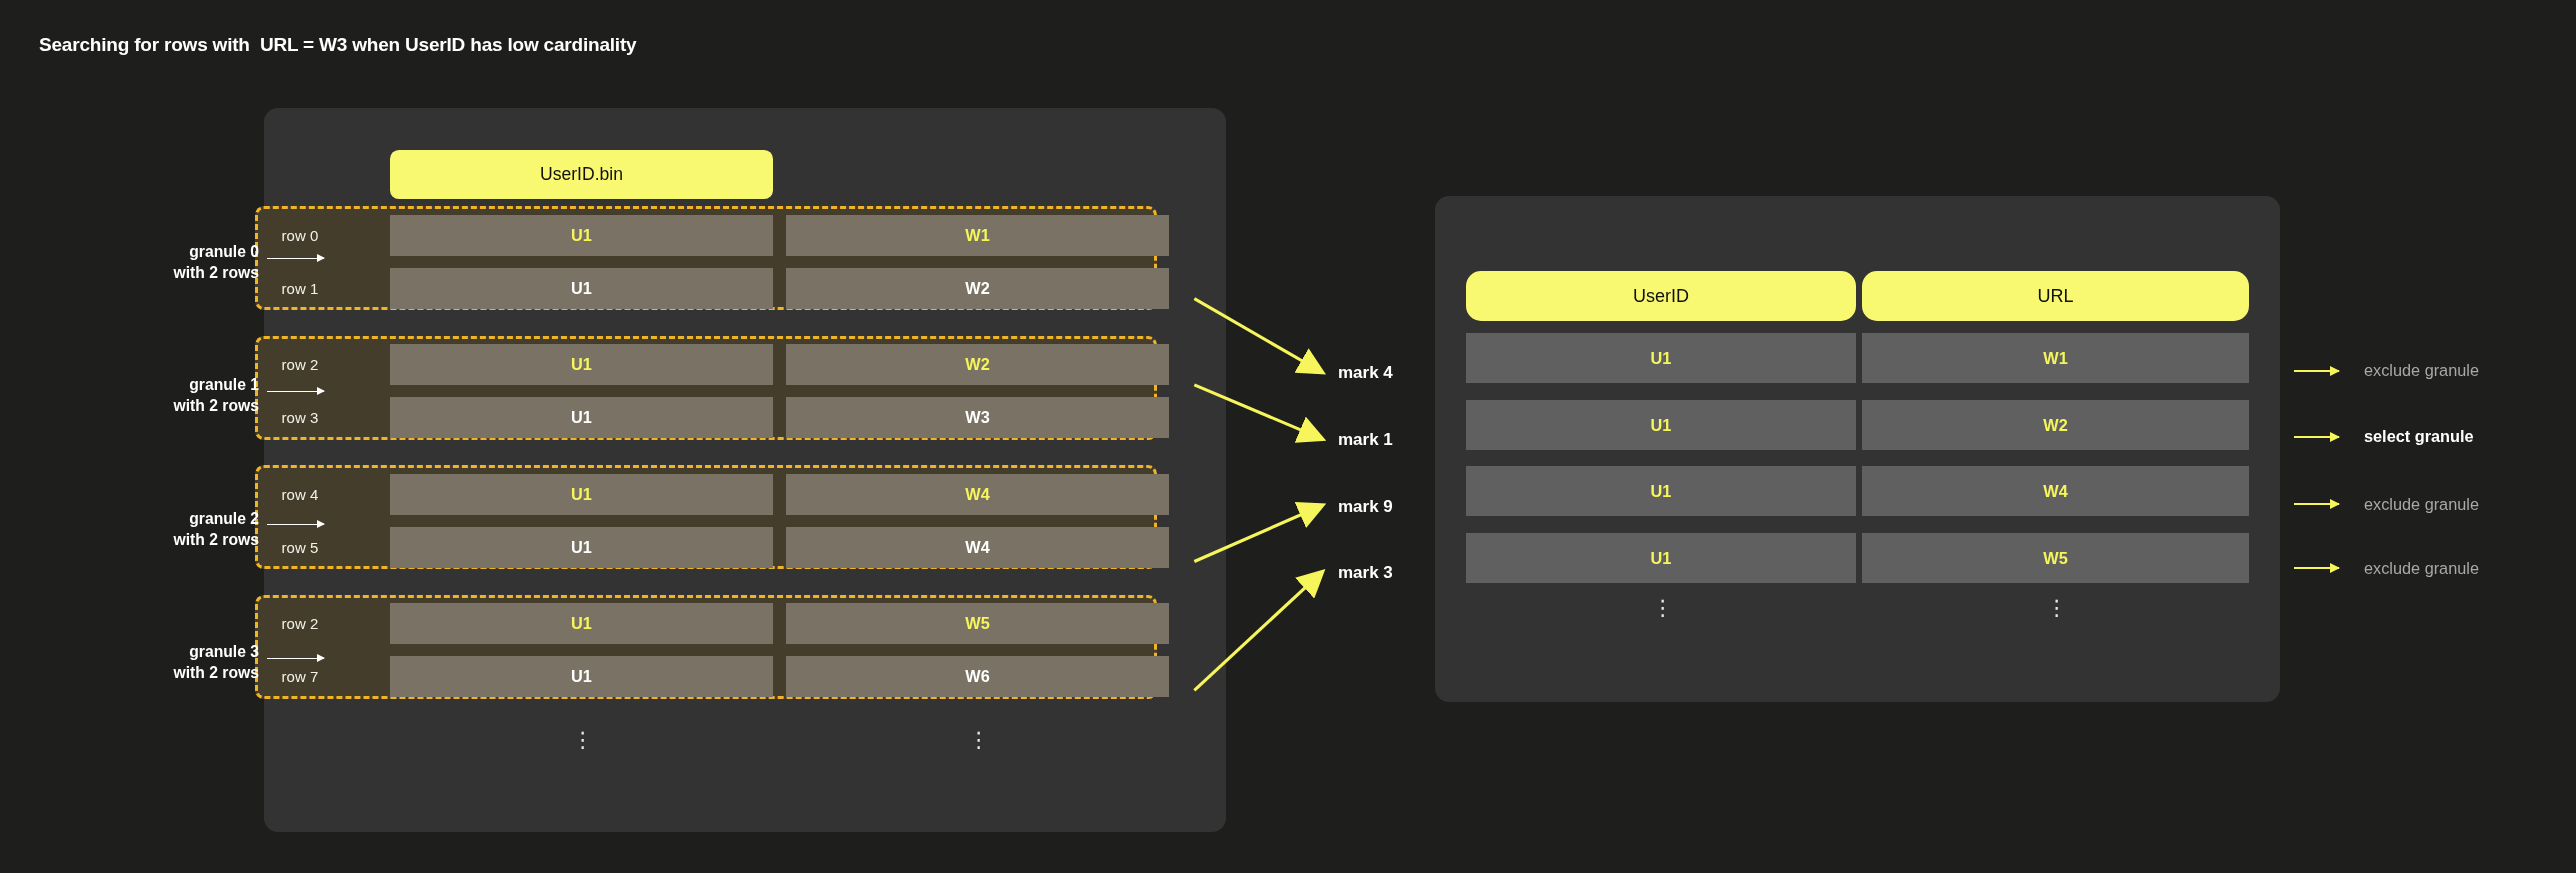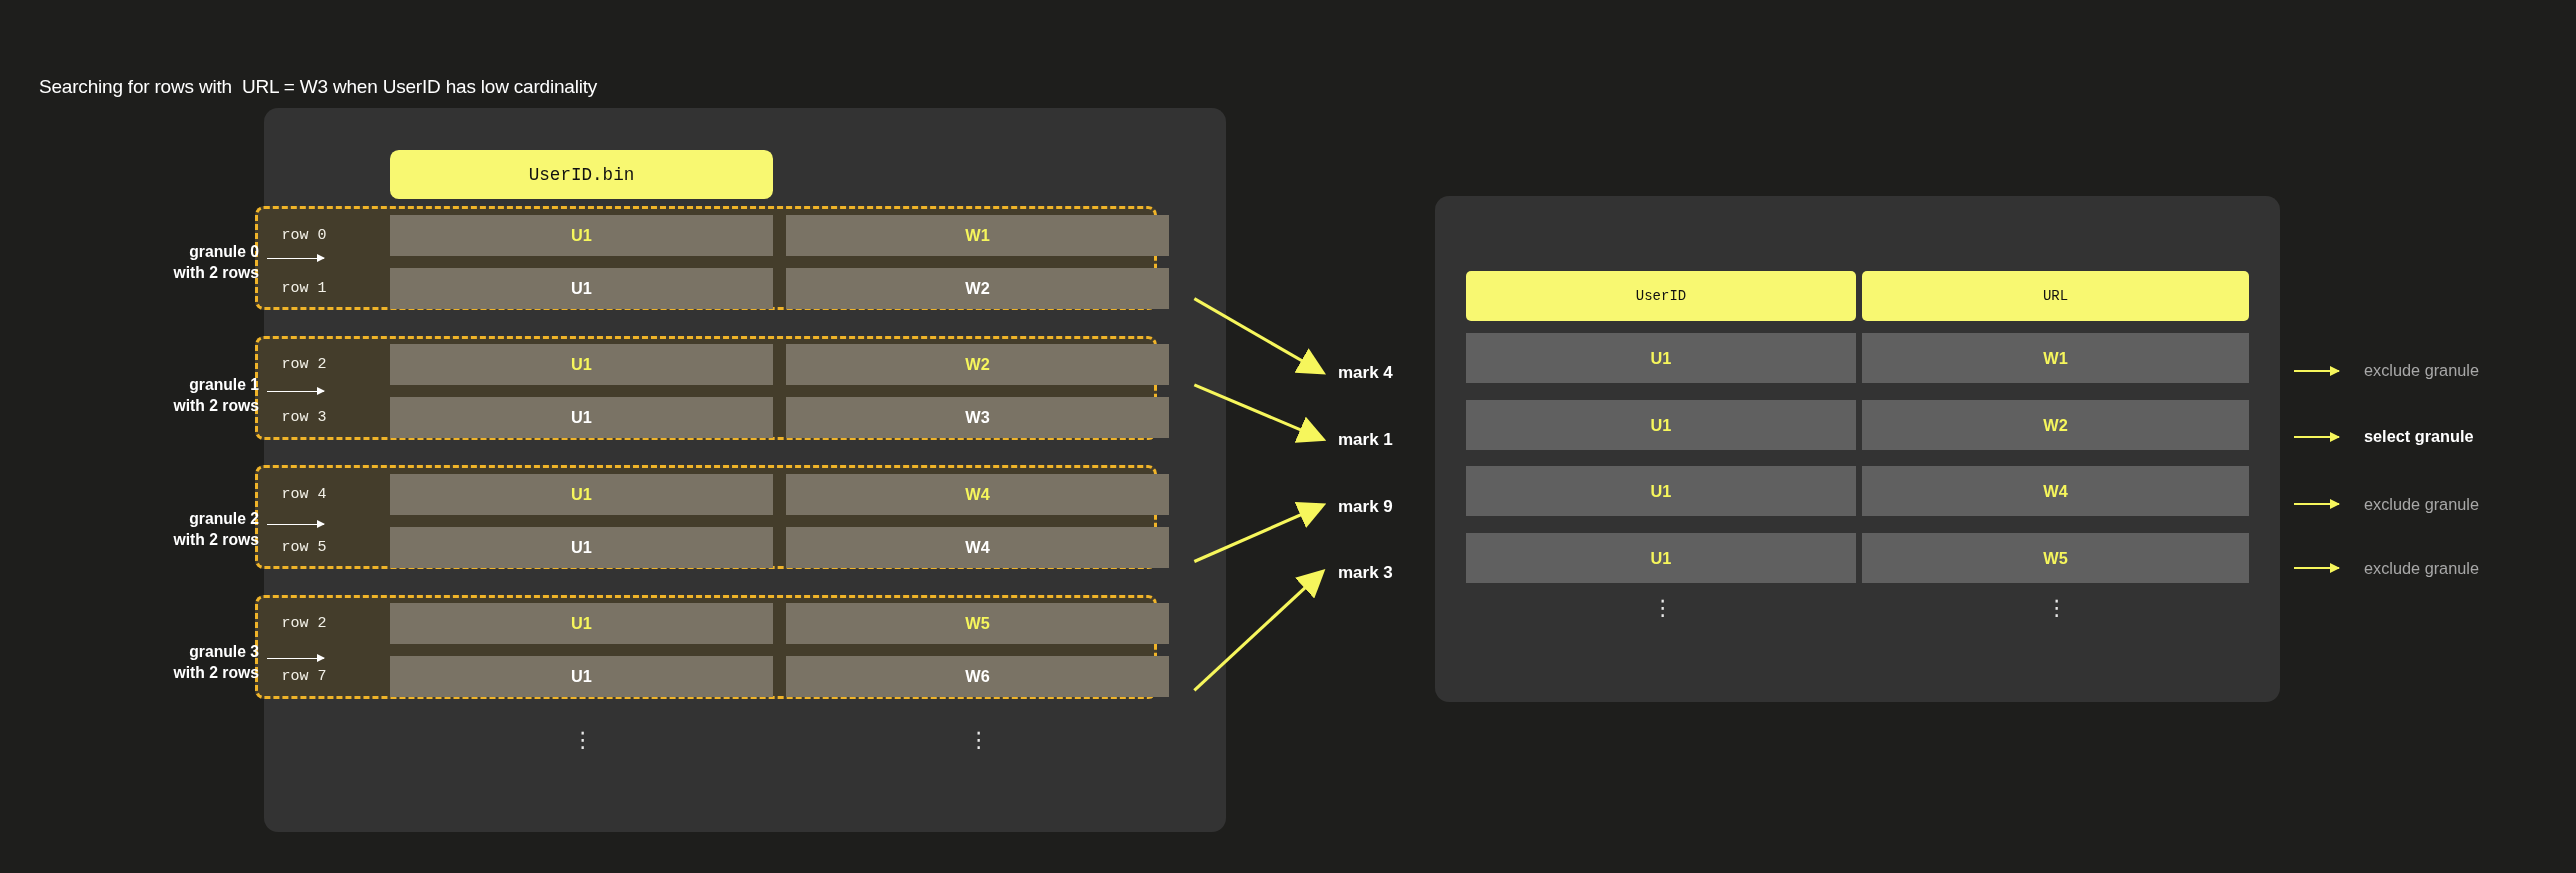--- a/index.html
+++ b/index.html
@@ -2,27 +2,27 @@
 <html style="font-size:10px"><head>
 <meta charset="utf-8">
 <style>
   html,body{margin:0;padding:0;}
   body{
     width:2576px;height:874px;
     background:#1e1e1c;
     font-family:"Liberation Sans", sans-serif;
     overflow:hidden;position:relative;
   }
-  .mono{font-family:Liberation Mono, monospace;}
+  .mono{font-family:Liberation Sans, sans-serif;}
 
   
   #title{
     position:absolute;left:39px;top:34px;
-    color:#ffffff;font-size:19px;font-weight:normal;
-    letter-spacing:-0.2px;white-space:pre;margin-top:42px;
+    color:#ffffff;font-size:19px;font-weight:bold;
+    letter-spacing:-0.2px;white-space:pre;
   }
 
   
   #left-panel{
     position:absolute;left:264px;top:108px;
     width:962px;height:724px;
     background:#333333;border-radius:14px;
   }
   .col-head{
     position:absolute;height:49px;
@@ -89,22 +89,22 @@
     position:absolute;left:1435px;top:196px;
     width:845px;height:506px;
     background:#333333;border-radius:14px;
   }
   #idx-title{
     position:absolute;left:0;top:35px;width:100%;
     text-align:center;color:#ffffff;font-size:19px;
   }
   .idx-head{
     position:absolute;top:75px;height:50px;
-    background:#f8f871;border-radius:5px;
-    color:#111111;font-size:14px;
+    background:#f8f871;border-radius:15px;
+    color:#111111;font-size:18px;
     display:flex;align-items:center;justify-content:center;
   }
   #idx-head-userid{left:31px;width:390px;}
   #idx-head-url{left:427px;width:387px;}
   .idx-cell{
     position:absolute;height:50px;background:#606060;
     display:flex;align-items:center;justify-content:center;
     color:#f6f65c;font-size:16.3px;font-weight:bold;
   }
   .idx-cell.k-user{left:31px;width:390px;}

